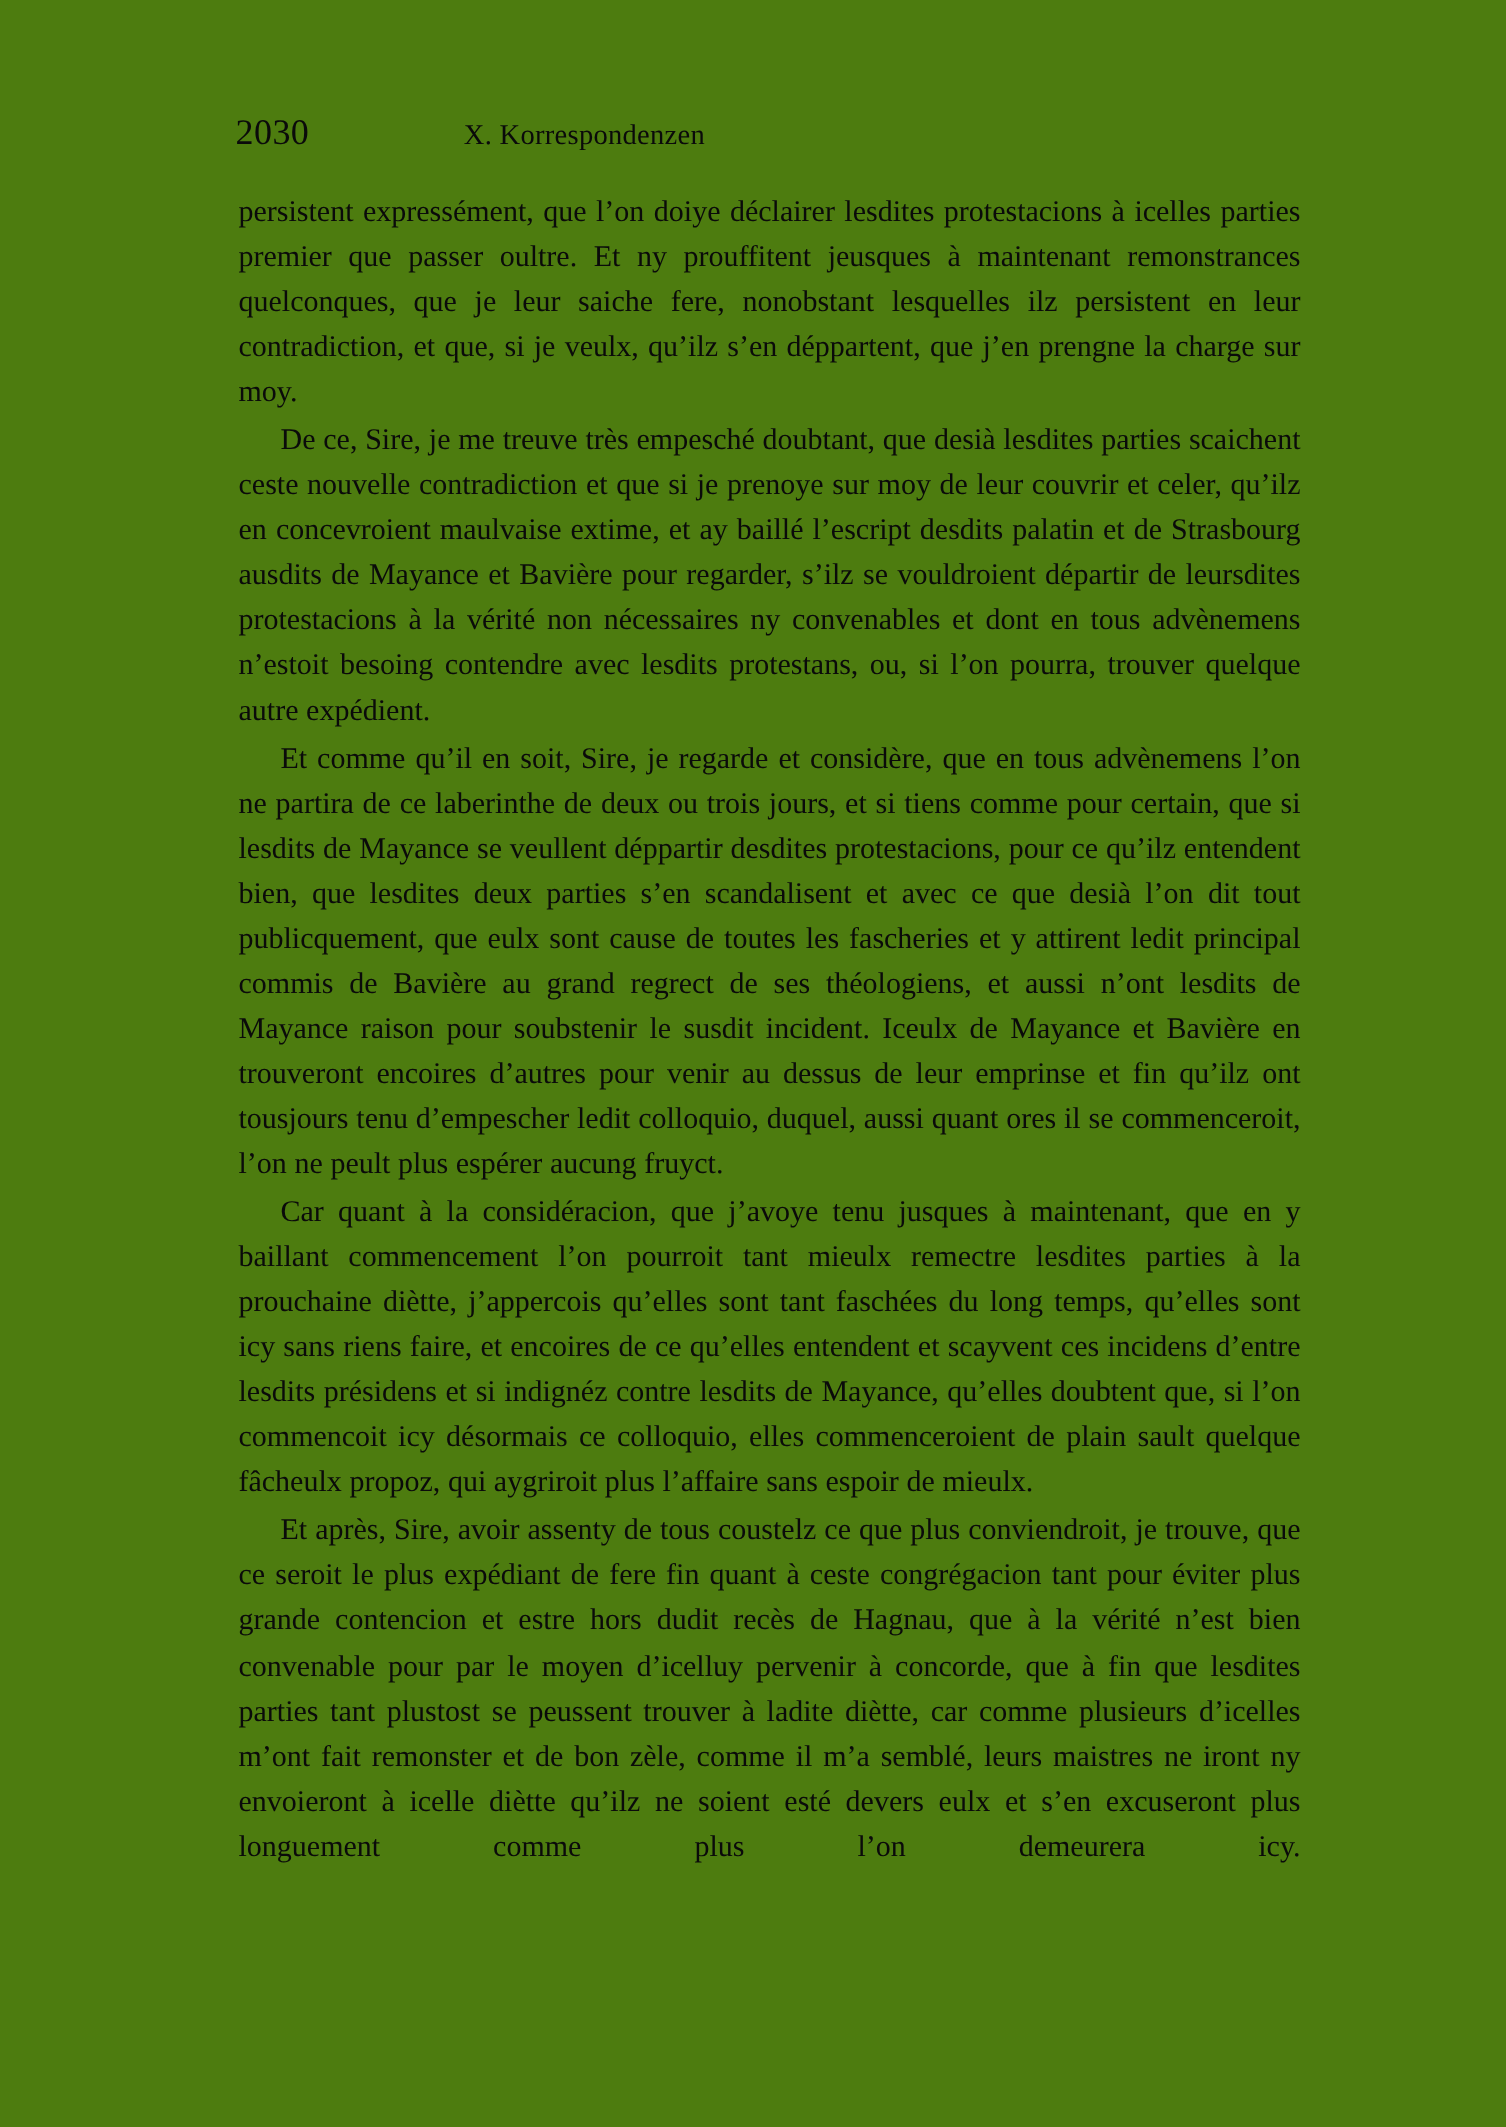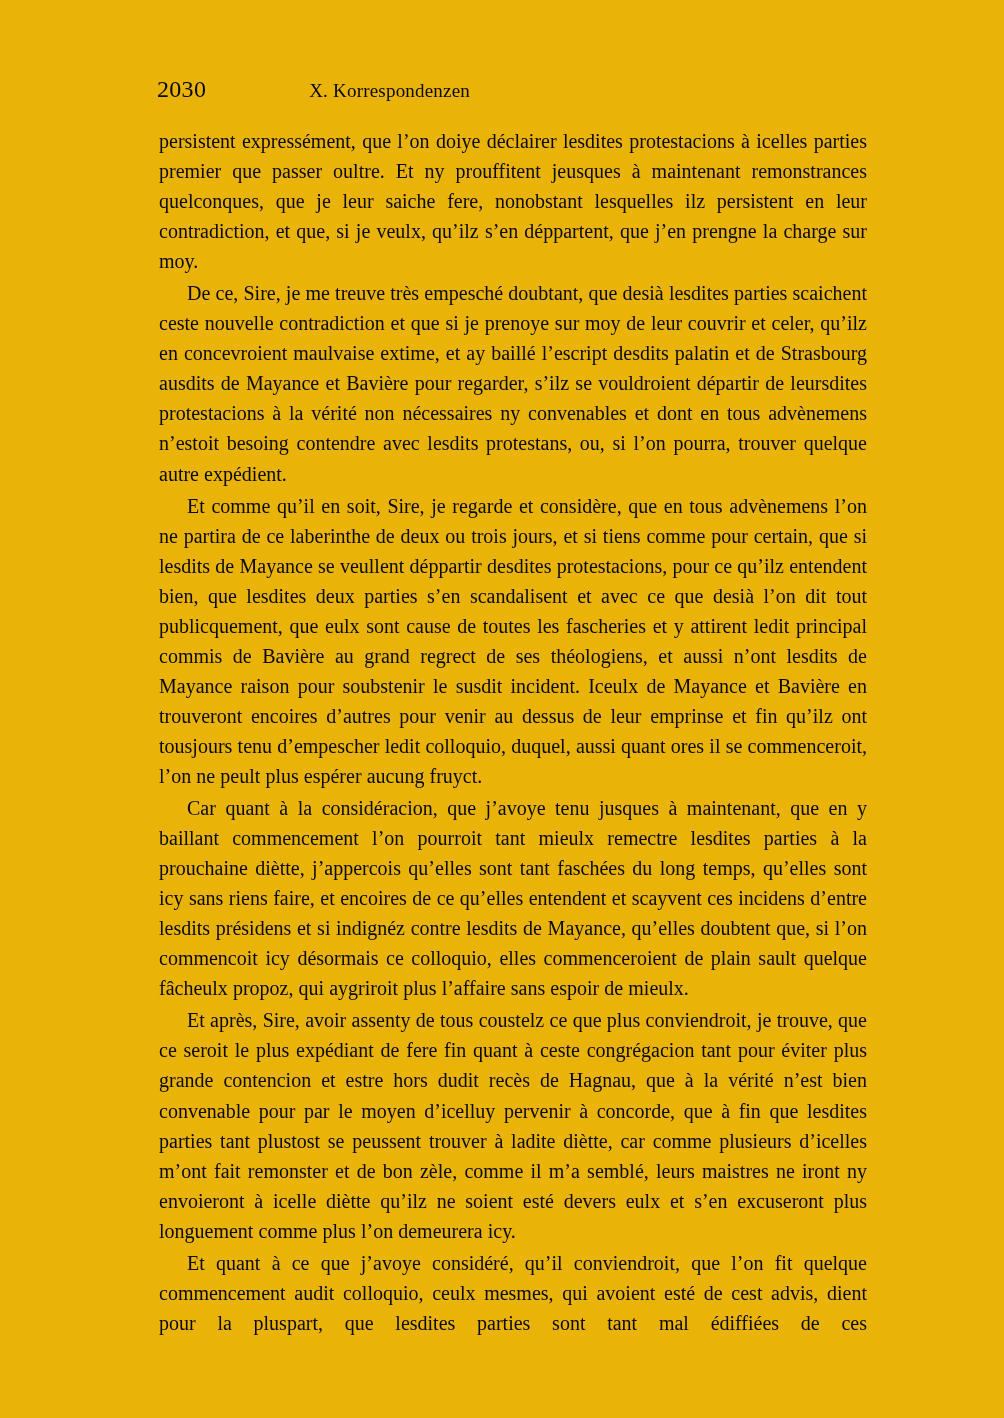--- a/index.html
+++ b/index.html
@@ -12,21 +12,21 @@
     height: 1418px;
     font-family: "Liberation Serif", "DejaVu Serif", serif;
     color: #0a0a0a;
     -webkit-font-smoothing: antialiased;
   }
   .page {
     position: relative;
     width: 1004px;
     height: 1418px;
     box-sizing: border-box;
-    background: #eab308;
+    background: #4d7c0f;
   }
   .running-head {
     position: absolute;
     left: 157px;
     top: 74px;
     width: 712px;
     height: 30px;
     display: flex;
     align-items: baseline;
   }
@@ -76,16 +76,15 @@
     <span class="folio">2030</span>
     <span class="running-title">X. Korrespondenzen</span>
   </div>
 
   <div class="body-text">
     <p class="para">persistent expressément, que l’on doiye déclairer lesdites protestacions à icelles parties premier que passer oultre. Et ny prouffitent jeusques à maintenant remonstrances quelconques, que je leur saiche fere, nonobstant lesquelles ilz persistent en leur contradiction, et que, si je veulx, qu’ilz s’en déppartent, que j’en prengne la charge sur moy.</p>
     <p class="para indented">De ce, Sire, je me treuve très empesché doubtant, que desià lesdites parties scaichent ceste nouvelle contradiction et que si je prenoye sur moy de leur couvrir et celer, qu’ilz en concevroient maulvaise extime, et ay baillé l’escript desdits palatin et de Strasbourg ausdits de Mayance et Bavière pour regarder, s’ilz se vouldroient départir de leursdites protestacions à la vérité non nécessaires ny convenables et dont en tous advènemens n’estoit besoing contendre avec lesdits protestans, ou, si l’on pourra, trouver quelque autre expédient.</p>
     <p class="para indented">Et comme qu’il en soit, Sire, je regarde et considère, que en tous advènemens l’on ne partira de ce laberinthe de deux ou trois jours, et si tiens comme pour certain, que si lesdits de Mayance se veullent déppartir desdites protestacions, pour ce qu’ilz entendent bien, que lesdites deux parties s’en scandalisent et avec ce que desià l’on dit tout publicquement, que eulx sont cause de toutes les fascheries et y attirent ledit principal commis de Bavière au grand regrect de ses théologiens, et aussi n’ont lesdits de Mayance raison pour soubstenir le susdit incident. Iceulx de Mayance et Bavière en trouveront encoires d’autres pour venir au dessus de leur emprinse et fin qu’ilz ont tousjours tenu d’empescher ledit colloquio, duquel, aussi quant ores il se commenceroit, l’on ne peult plus espérer aucung fruyct.</p>
     <p class="para indented">Car quant à la considéracion, que j’avoye tenu jusques à maintenant, que en y baillant commencement l’on pourroit tant mieulx remectre lesdites parties à la prouchaine diètte, j’appercois qu’elles sont tant faschées du long temps, qu’elles sont icy sans riens faire, et encoires de ce qu’elles entendent et scayvent ces incidens d’entre lesdits présidens et si indignéz contre lesdits de Mayance, qu’elles doubtent que, si l’on commencoit icy désormais ce colloquio, elles commenceroient de plain sault quelque fâcheulx propoz, qui aygriroit plus l’affaire sans espoir de mieulx.</p>
     <p class="para indented">Et après, Sire, avoir assenty de tous coustelz ce que plus conviendroit, je trouve, que ce seroit le plus expédiant de fere fin quant à ceste congrégacion tant pour éviter plus grande contencion et estre hors dudit recès de Hagnau, que à la vérité n’est bien convenable pour par le moyen d’icelluy pervenir à concorde, que à fin que lesdites parties tant plustost se peussent trouver à ladite diètte, car comme plusieurs d’icelles m’ont fait remonster et de bon zèle, comme il m’a semblé, leurs maistres ne iront ny envoieront à icelle diètte qu’ilz ne soient esté devers eulx et s’en excuseront plus longuement comme plus l’on demeurera icy.</p>
-    <p class="para indented">Et quant à ce que j’avoye considéré, qu’il conviendroit, que l’on fit quelque commencement audit colloquio, ceulx mesmes, qui avoient esté de cest advis, dient pour la pluspart, que lesdites parties sont tant mal édiffiées de ces</p>
   </div>
 
 </div>
 
 </body></html>

